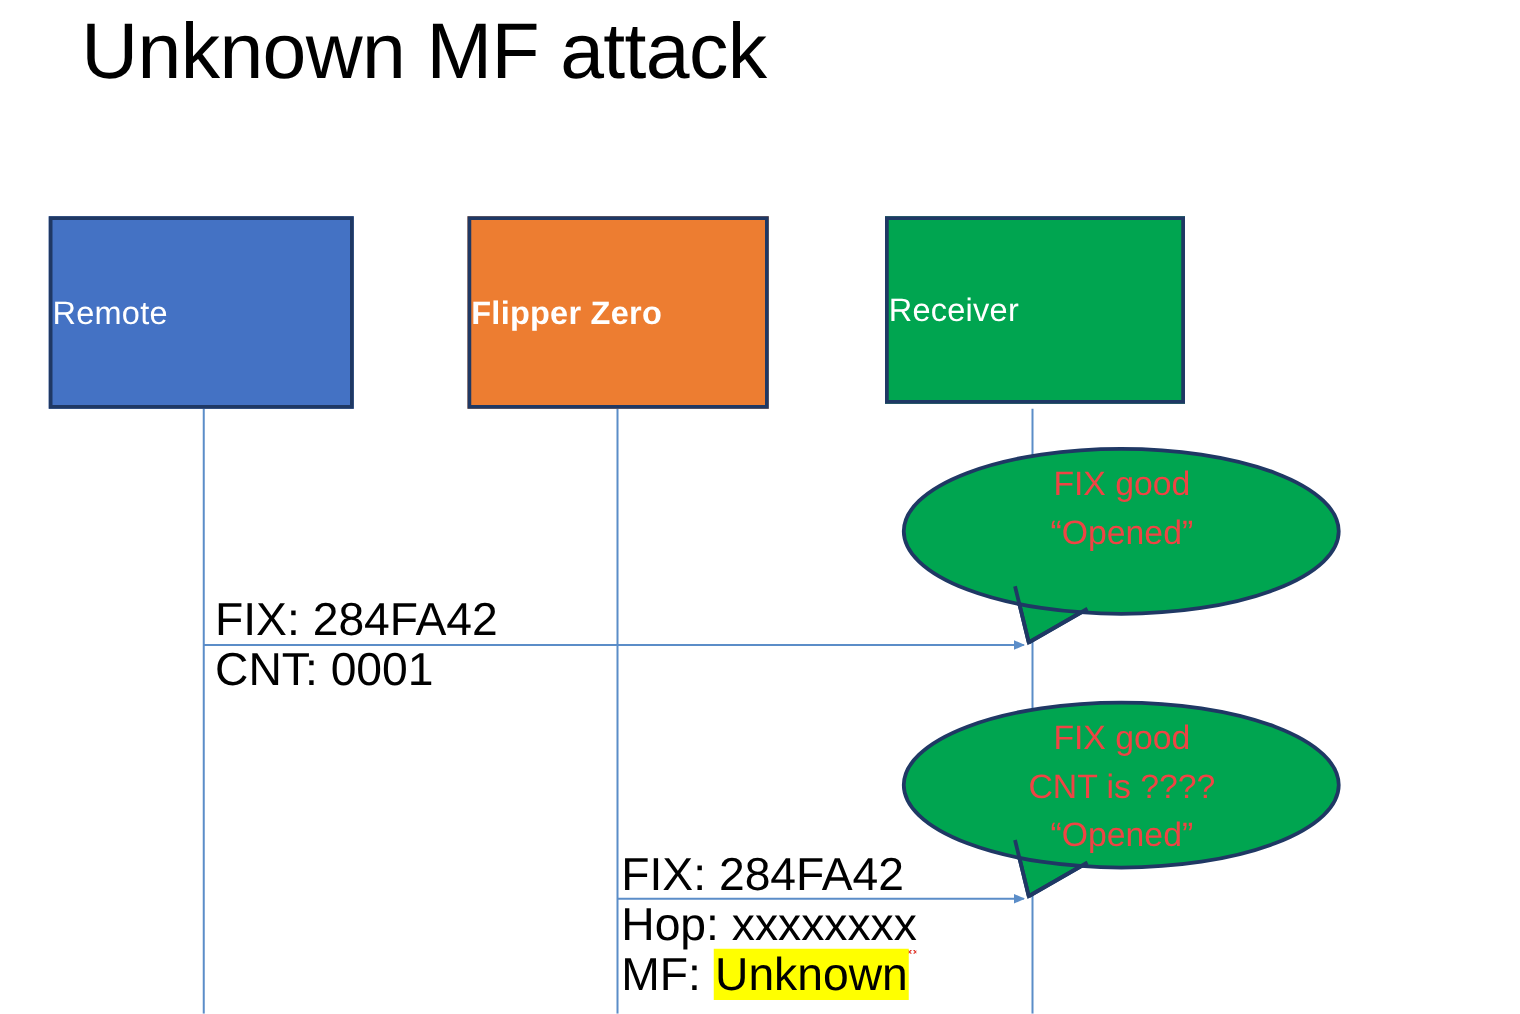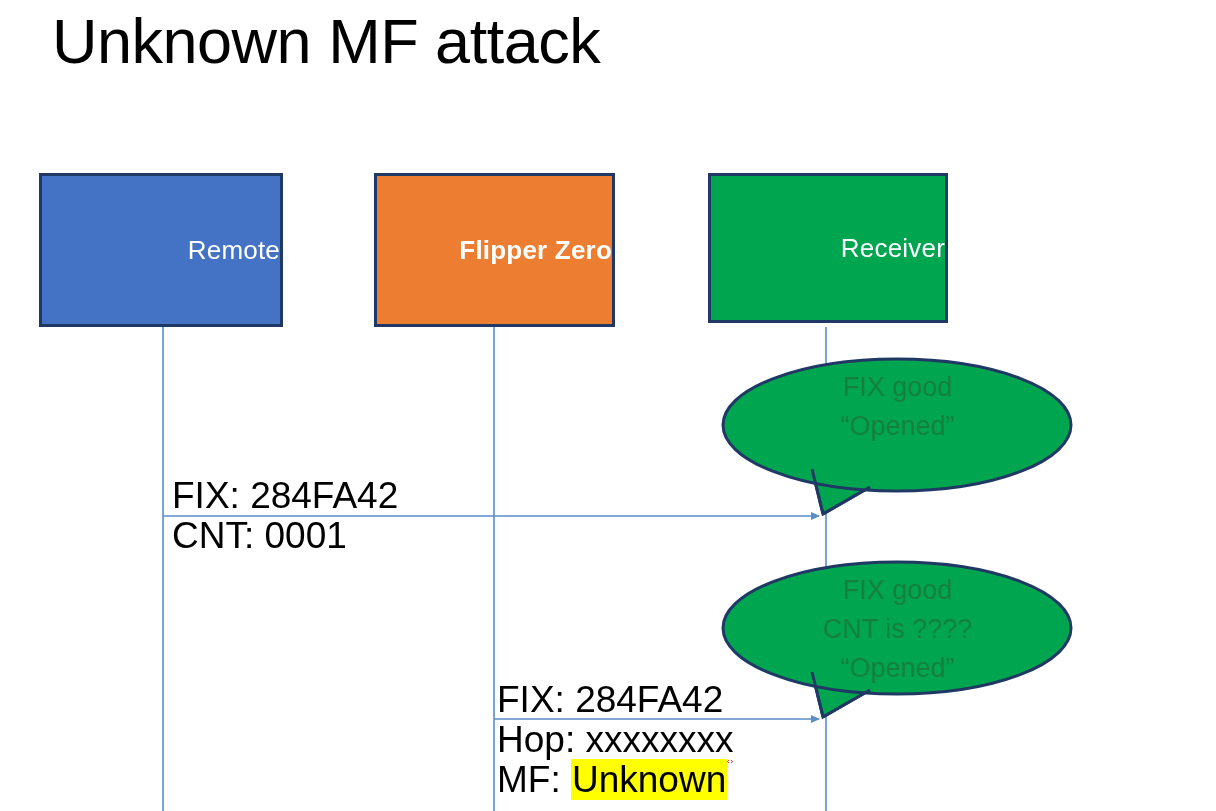--- a/index.html
+++ b/index.html
@@ -12,21 +12,21 @@
     height: 811px;
     position: relative;
     overflow: hidden;
     font-family: "Liberation Sans", sans-serif;
     color: #000000;
   }
 
   
   #slide-title {
     position: absolute;
-    left: 52px;
+    left: 65px;
     top: 8px;
     font-size: 63px;
     font-weight: 300;
     letter-spacing: -0.5px;
     line-height: 1.05;
     color: #000000;
     white-space: nowrap;
     font-stretch: condensed;
   }
 
@@ -39,21 +39,21 @@
     height: 811px;
   }
 
   
   .actor-box {
     position: absolute;
     box-sizing: border-box;
     border: 3px solid #1F3864;
     display: flex;
     align-items: center;
-    justify-content: flex-end;
+    justify-content: flex-start;
     color: #ffffff;
     font-size: 26px;
     font-weight: 400;
     letter-spacing: 0.2px;
   }
   #actor-remote   { left: 39px;  top: 173px; width: 244px; height: 154px; background: #4472C4; }
   #actor-flipper  { left: 374px; top: 173px; width: 241px; height: 154px; background: #ED7D31; font-weight: bold; }
   #actor-receiver { left: 708px; top: 173px; width: 240px; height: 150px; background: #00A550; }
 
   
@@ -87,21 +87,21 @@
       linear-gradient(-45deg, transparent 40%, #E8722A 40%, #E8722A 60%, transparent 60%);
     background-size: 5px 3px;
     background-repeat: repeat-x;
     background-position: 0 100%;
   }
 
   
   .bubble-text {
     position: absolute;
     text-align: center;
-    color: #15803d;
+    color: #ef4444;
     font-size: 27px;
     line-height: 39px;
     white-space: nowrap;
     pointer-events: none;
   }
   #bubble-text-1 { left: 725px; top: 368px; width: 345px; }
   #bubble-text-2 { left: 725px; top: 571px; width: 345px; }
   .bubble-line { display: block; }
 </style>
 </head>

